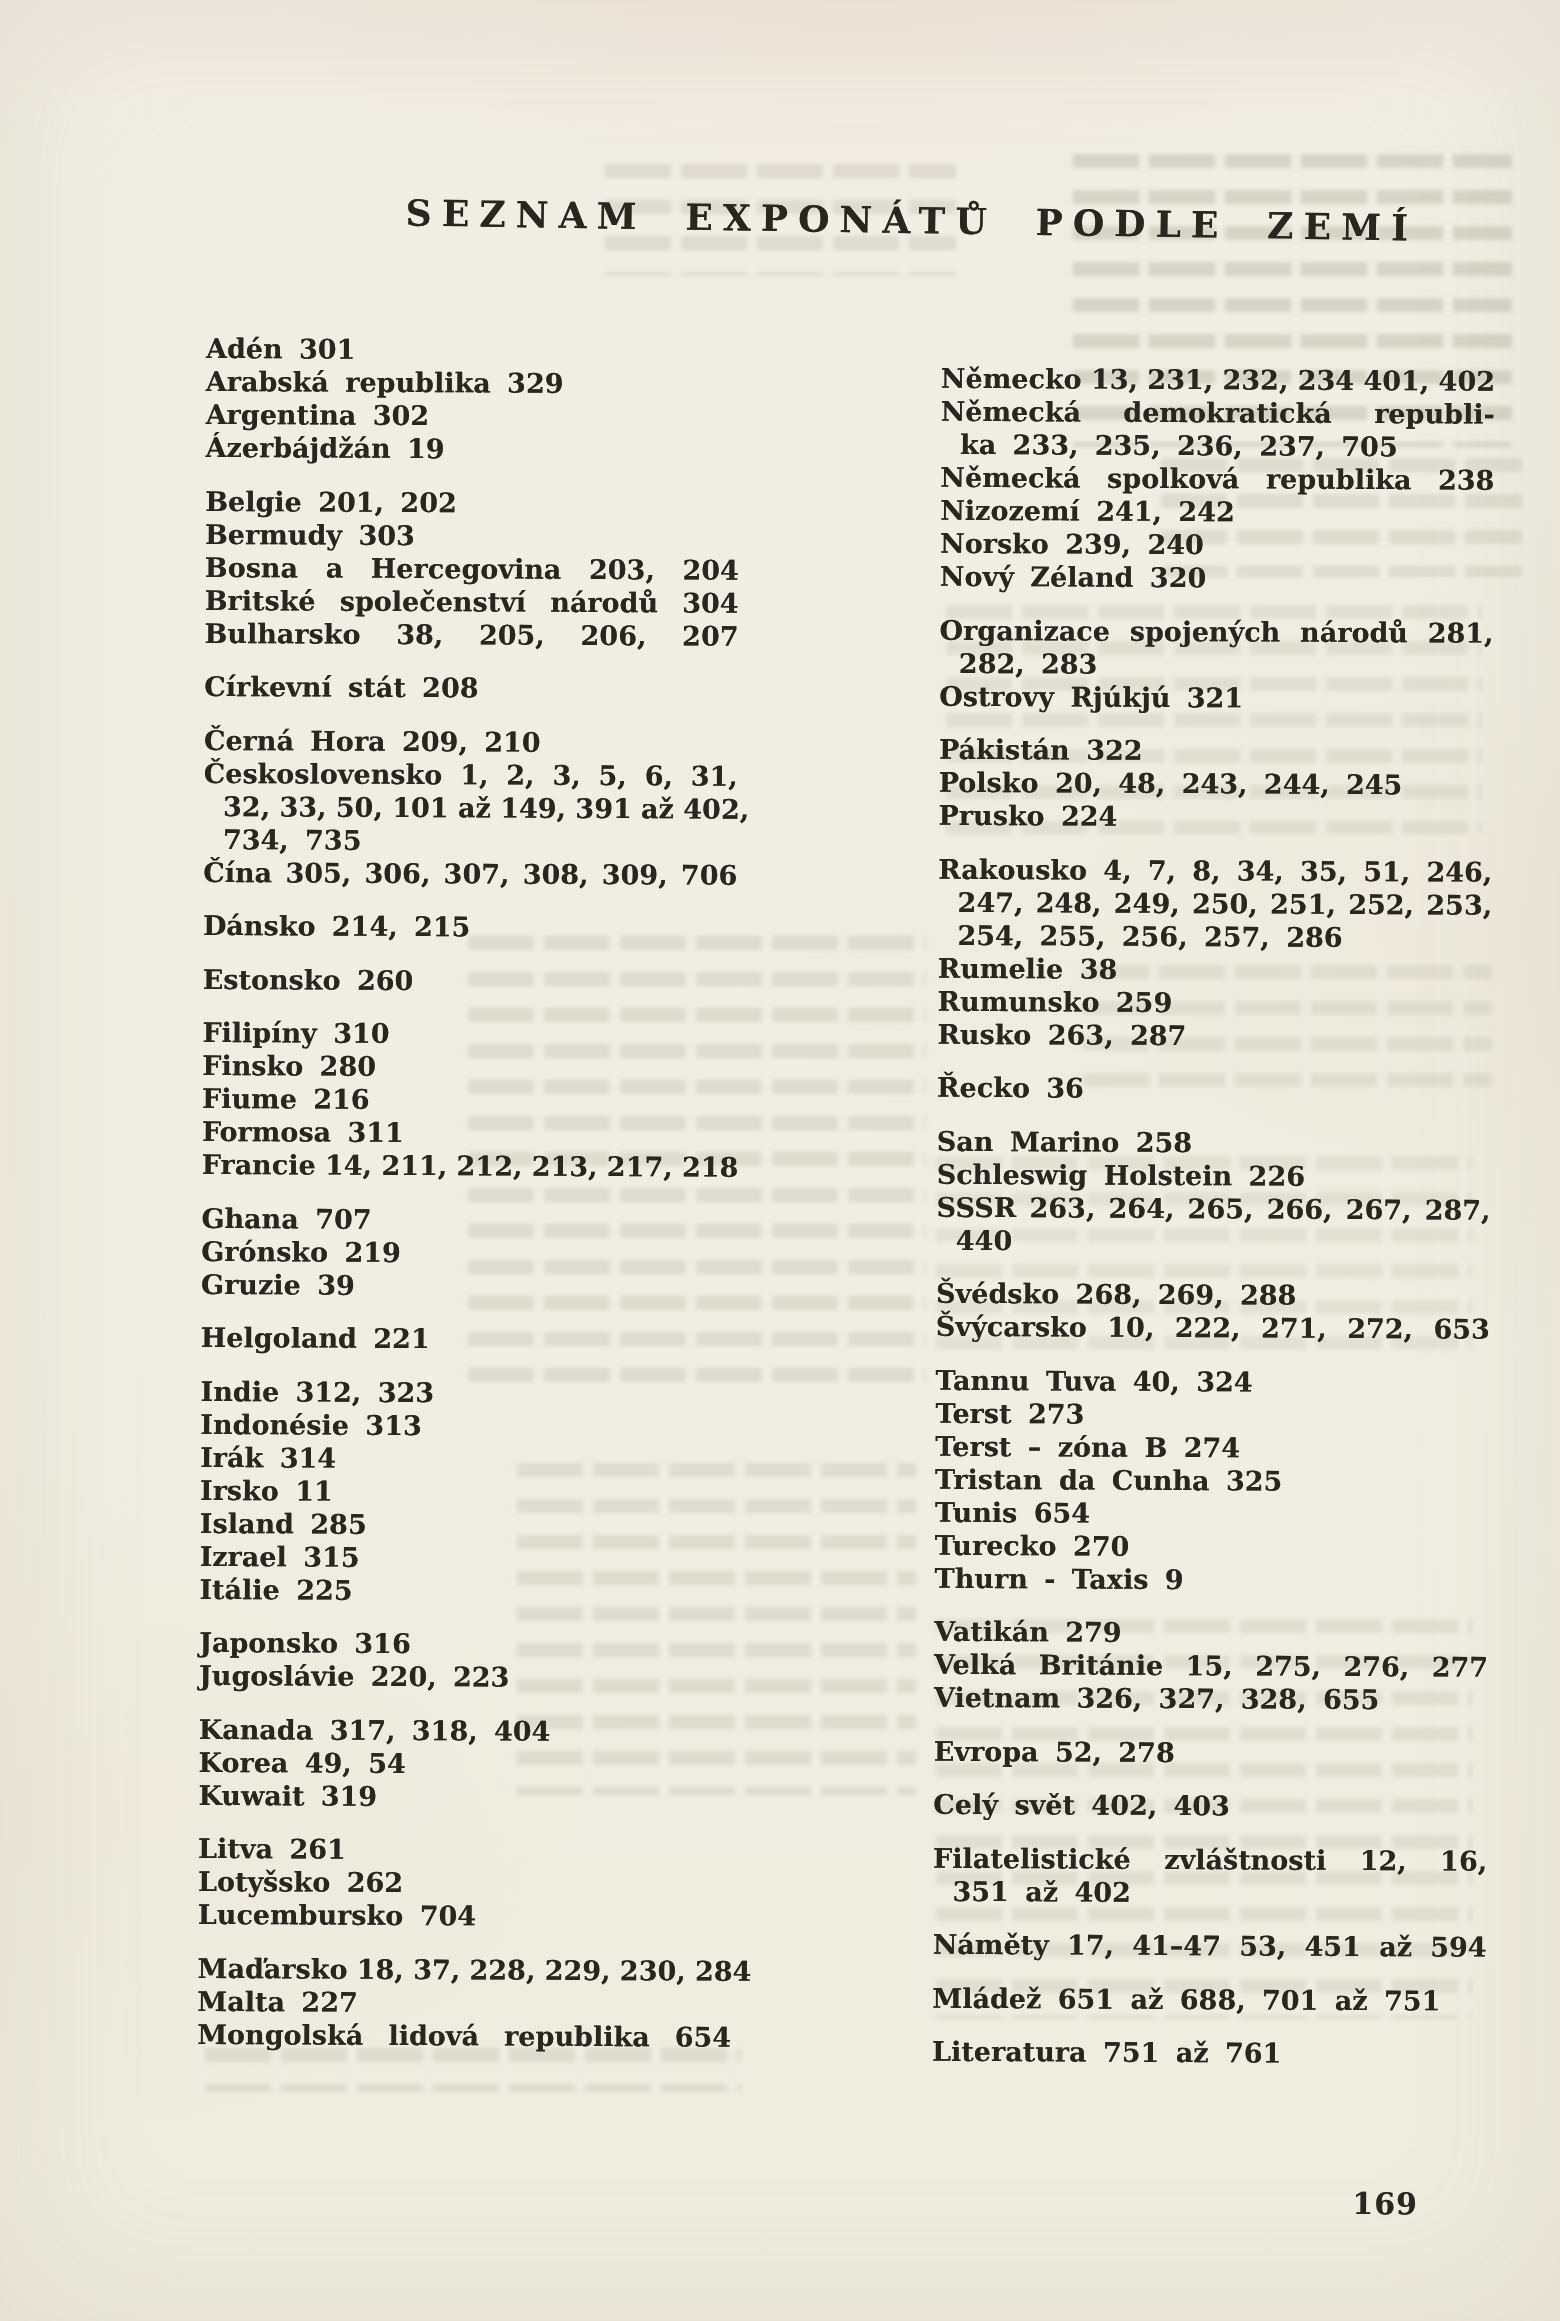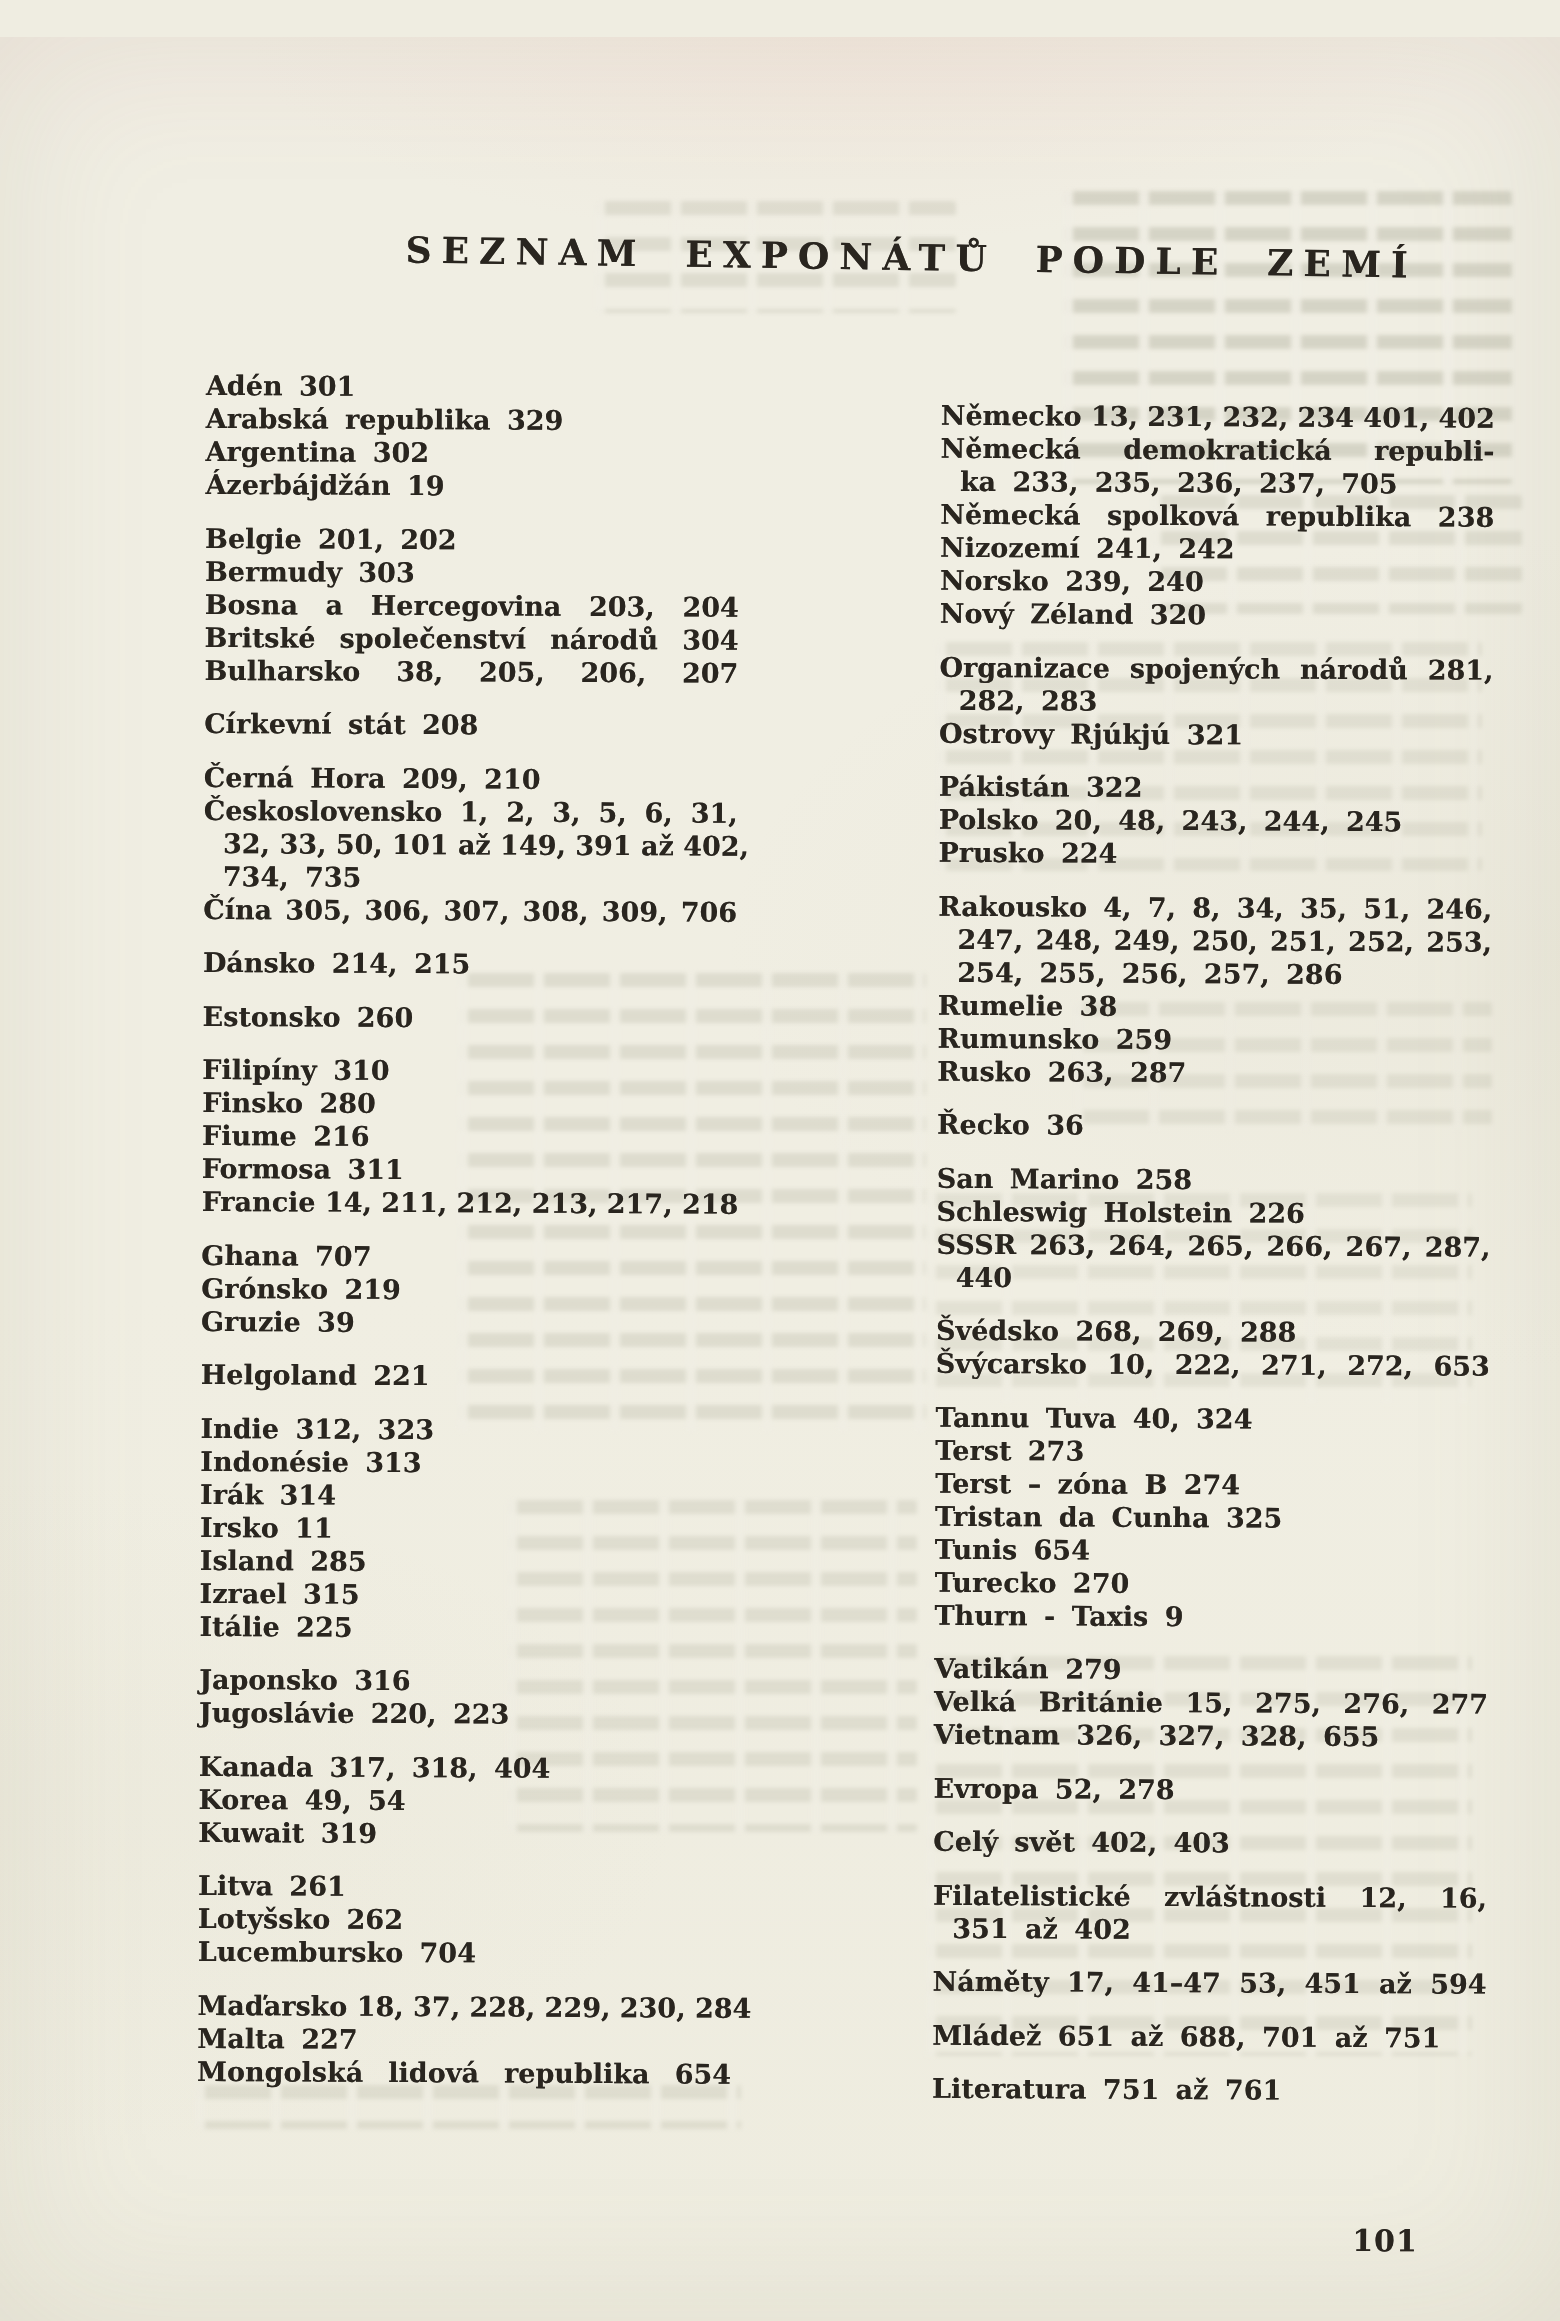--- a/index.html
+++ b/index.html
@@ -5,21 +5,20 @@
   html,body{margin:0;padding:0;}
   body{
     width:1560px;height:2321px;position:relative;overflow:hidden;
     background:#efede1;
     font-family:"DejaVu Serif","Liberation Serif",serif;
   }
   .paper{
     position:absolute;inset:0;
     background:linear-gradient(180deg,#f2ece3 0px,#f0eee3 137px,#f0eee2 55%,#eeecdf 100%);
     box-shadow:inset 0 0 156px rgba(150,140,110,0.14);
-    margin-top:37px;
   }
   .paper::after{
     content:"";position:absolute;inset:0;pointer-events:none;
     background:
       radial-gradient(878px 293px at 55% 0%,rgba(236,205,193,0.20),transparent 70%),
       radial-gradient(1170px 585px at 100% 40%,rgba(205,200,178,0.12),transparent 72%),
       radial-gradient(975px 488px at 0% 78%,rgba(212,207,186,0.10),transparent 70%);
   }
   
   .ghost{
@@ -381,16 +380,16 @@
           <div class="entry">
             <div class="line">Mládež 651 až 688, 701 až 751</div>
           </div>
         </div>
         <div class="group">
           <div class="entry">
             <div class="line">Literatura 751 až 761</div>
           </div>
         </div>
       </div>
-    <div class="pagenum">101</div>
+    <div class="pagenum">169</div>
   </div>
 </div>
 
 
 </body></html>

